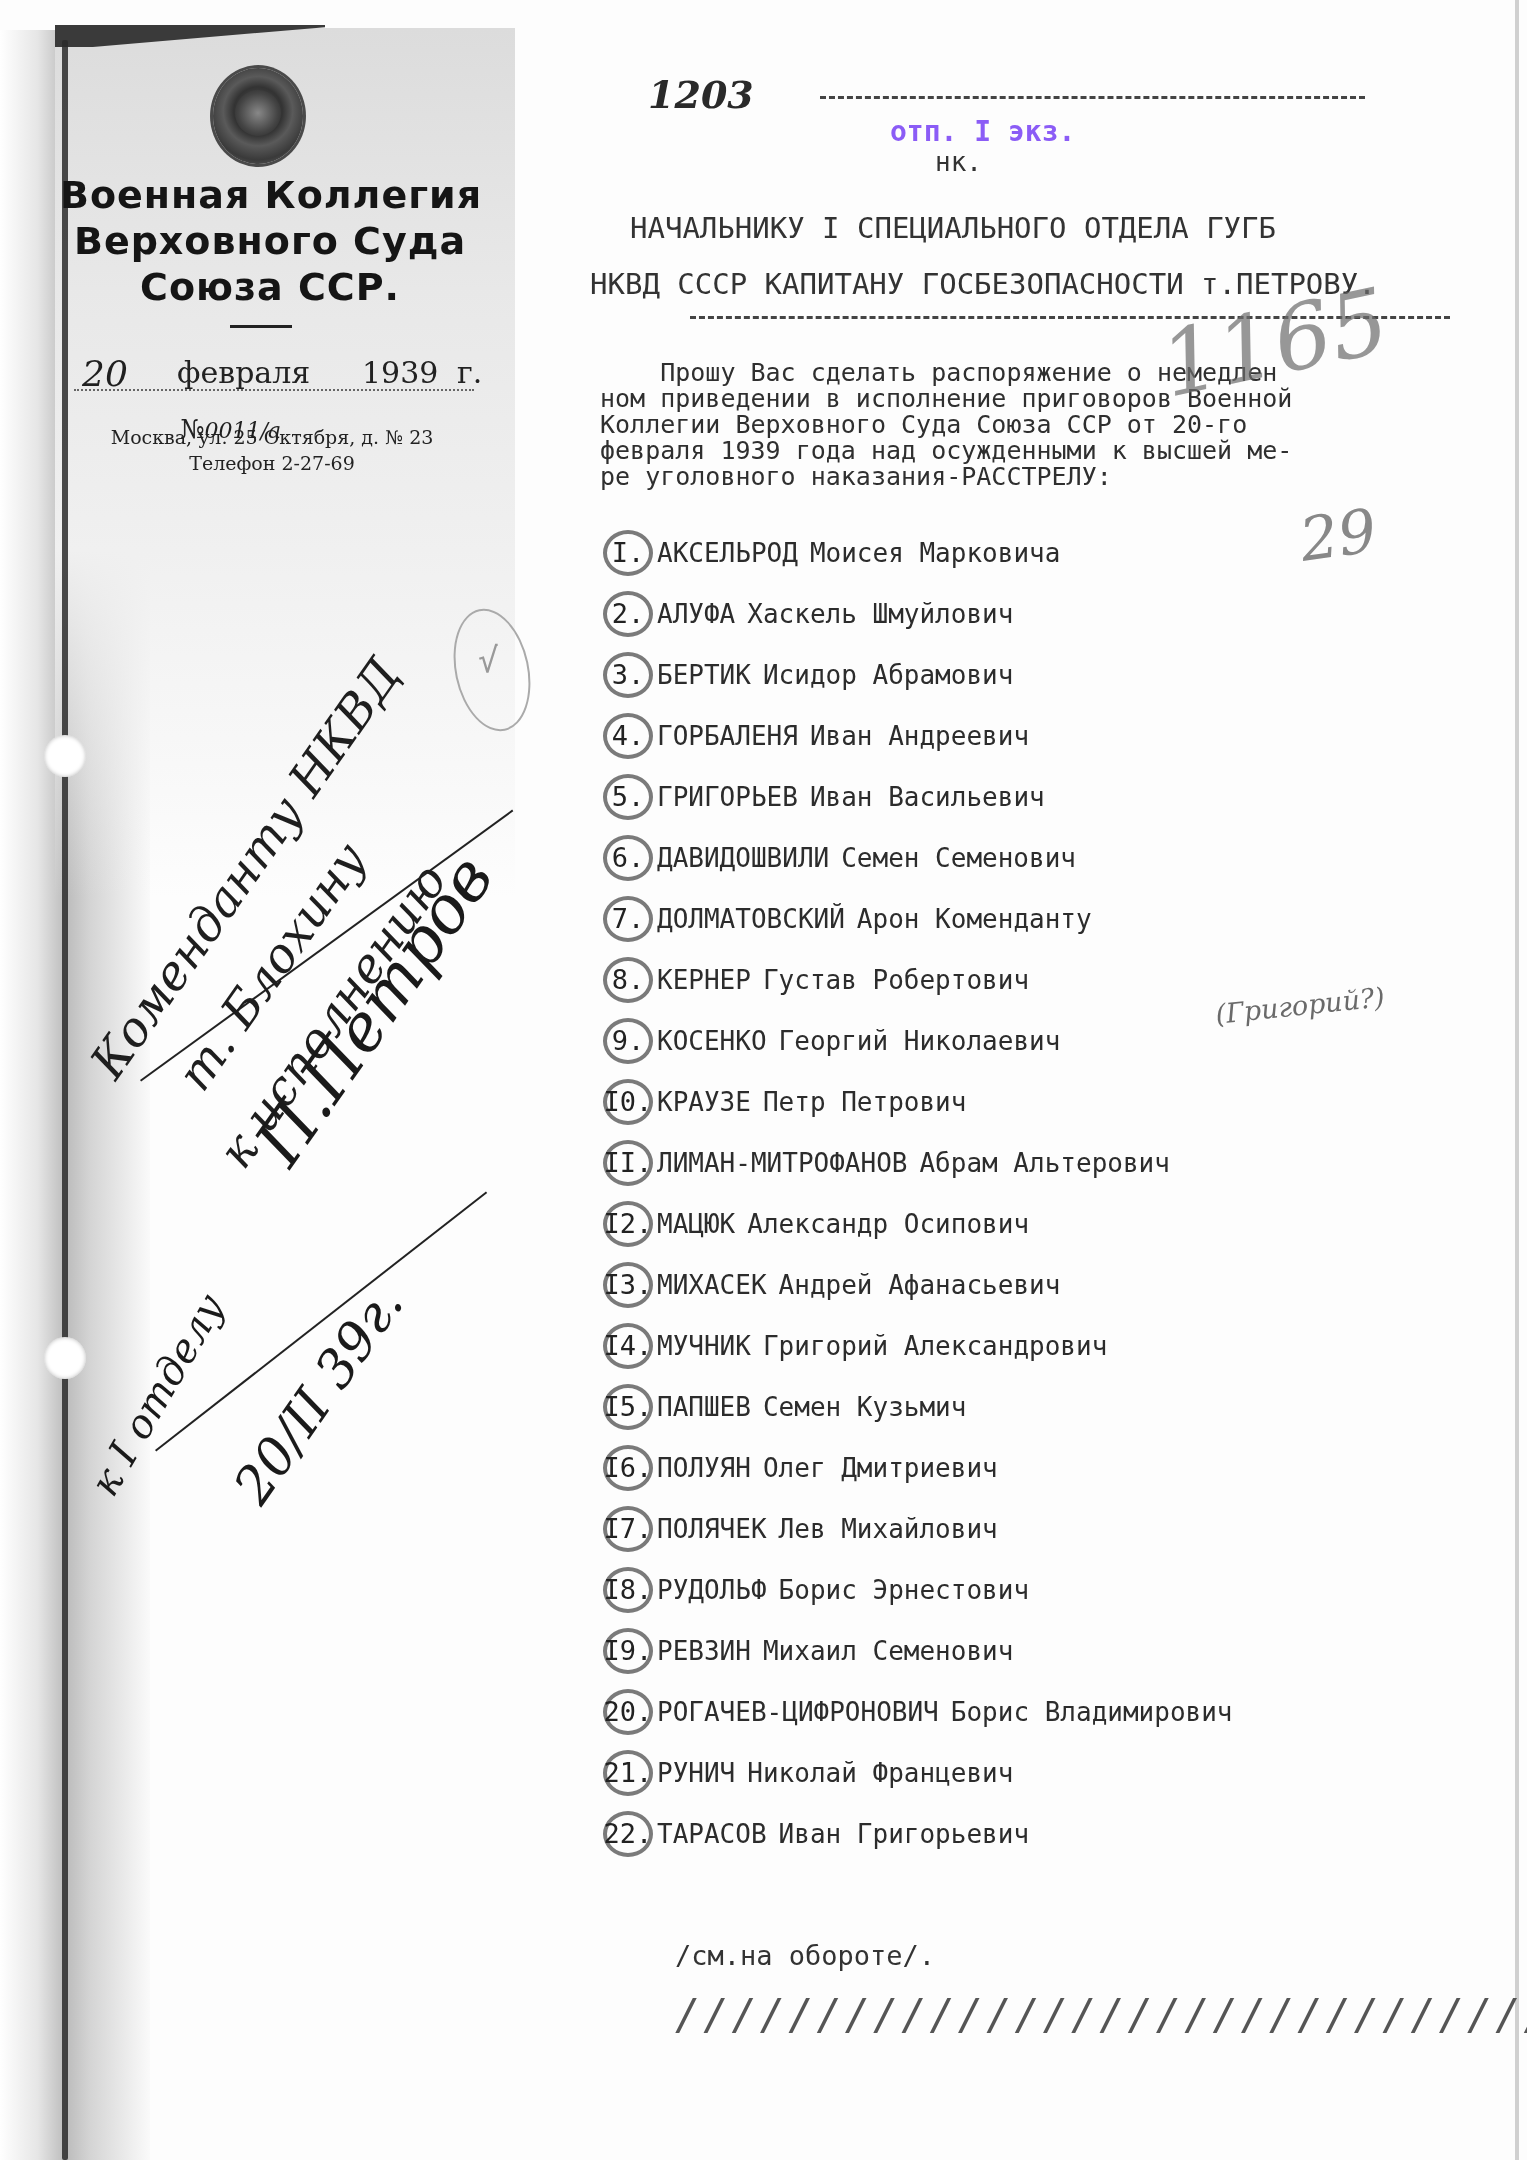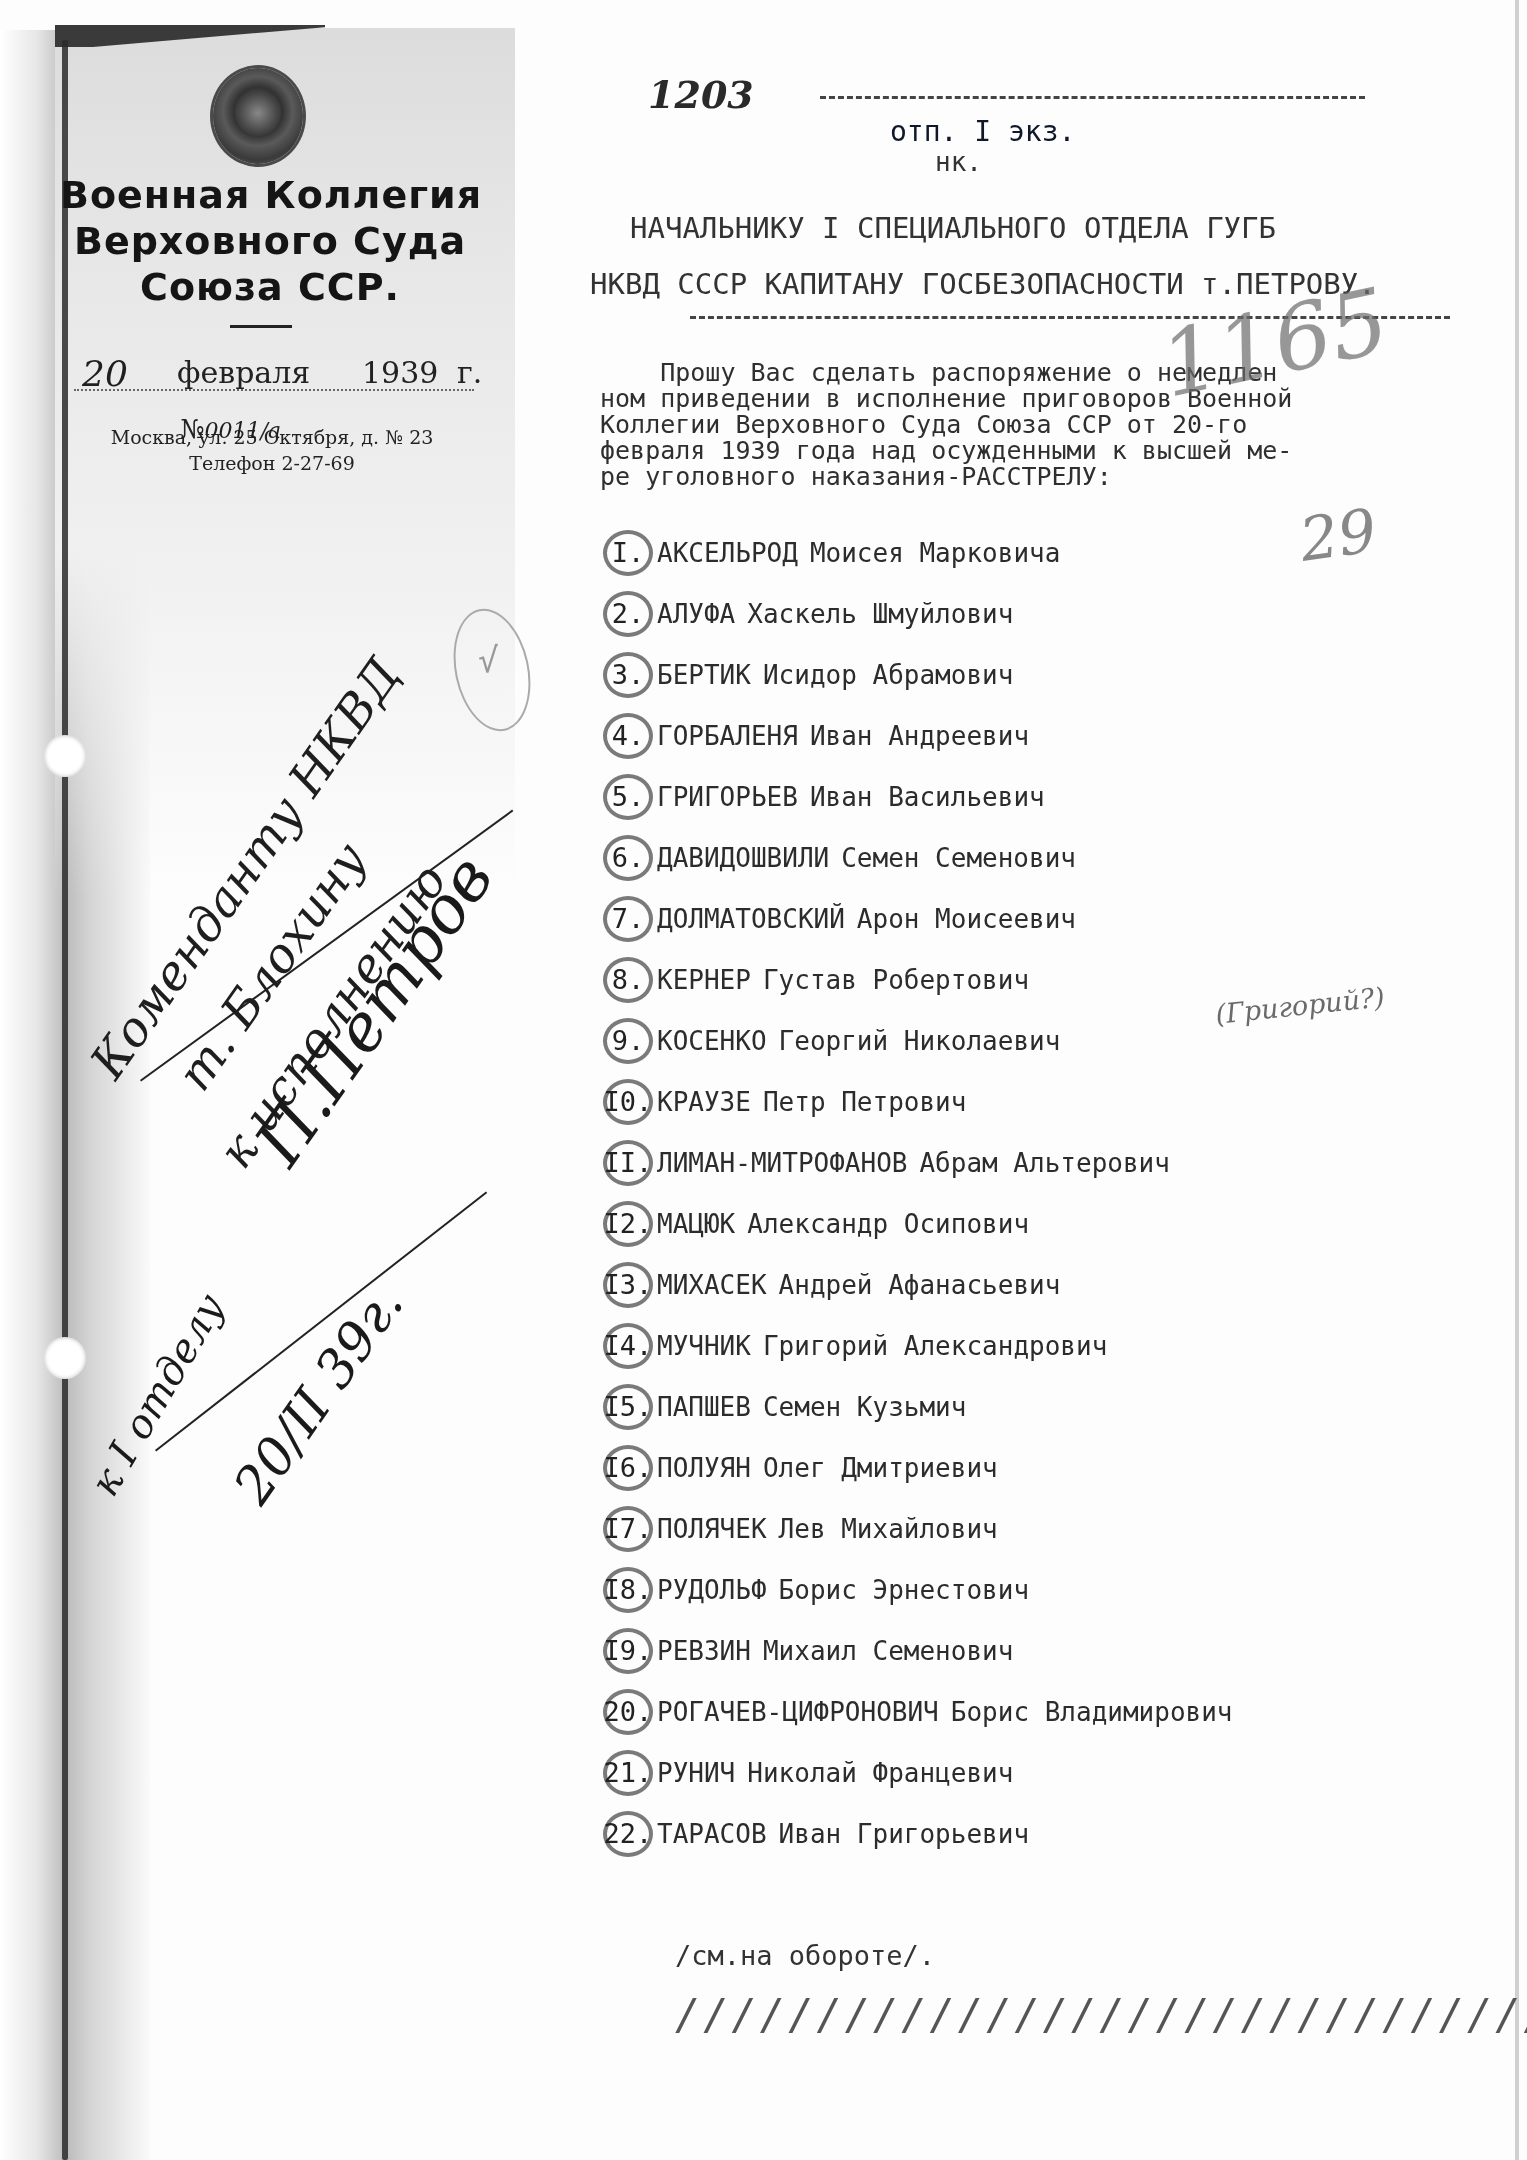--- a/index.html
+++ b/index.html
@@ -77,21 +77,21 @@
   }
   
   .stamp-num {
     position:absolute; left:648px; top:72px; font-size:38px; color:#2a2a2a;
     font-family:"DejaVu Serif", "Liberation Serif", serif; font-style:italic; font-weight:bold;
   }
   .secret {
     position:absolute; left:820px; top:50px; font-size:30px; letter-spacing:1px; color:#333;
   }
   .dash-line { position:absolute; border-top:3px dashed #444; }
-  .copies { position:absolute; left:890px; top:115px; font-size:28px; color:#0f172a; }
+  .copies { position:absolute; left:890px; top:115px; font-size:28px; color:#8b5cf6;font-weight:bold; }
   .copies-nk { position:absolute; left:935px; top:147px; font-size:26px; color:#333; }
   .addressee {
     position:absolute; left:600px; top:200px; width:900px; font-size:29px; line-height:56px; color:#333;
   }
   .addressee .l1 { padding-left:30px; }
   .addressee .l2 { padding-left:0px; margin-left:-10px; }
   .body-text {
     position:absolute; left:600px; top:360px; width:870px; font-size:25px; line-height:26px; color:#2f2f2f;
     white-space:pre;
   }
@@ -232,21 +232,21 @@
         <span>Иван Васильевич</span>
       </div>
       <div class="name-row">
         <span class="num-circle">6.</span>
         <span class="name-surname">ДАВИДОШВИЛИ</span>
         <span>Семен Семенович</span>
       </div>
       <div class="name-row">
         <span class="num-circle">7.</span>
         <span class="name-surname">ДОЛМАТОВСКИЙ</span>
-        <span>Арон Моисеевич</span>
+        <span>Арон Коменданту</span>
       </div>
       <div class="name-row">
         <span class="num-circle">8.</span>
         <span class="name-surname">КЕРНЕР</span>
         <span>Густав Робертович</span>
       </div>
       <div class="name-row">
         <span class="num-circle">9.</span>
         <span class="name-surname">КОСЕНКО</span>
         <span>Георгий Николаевич</span>

